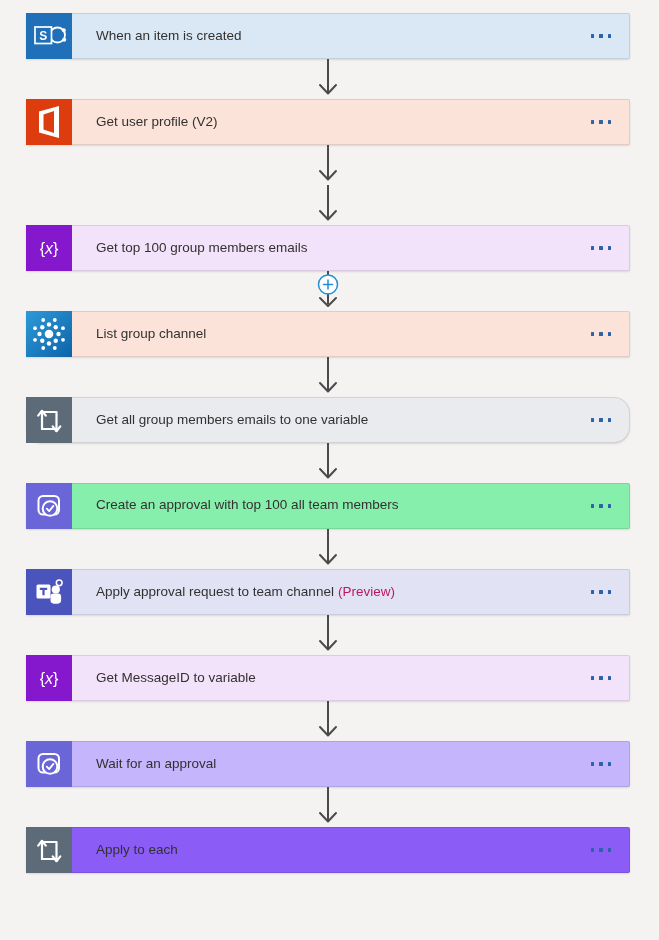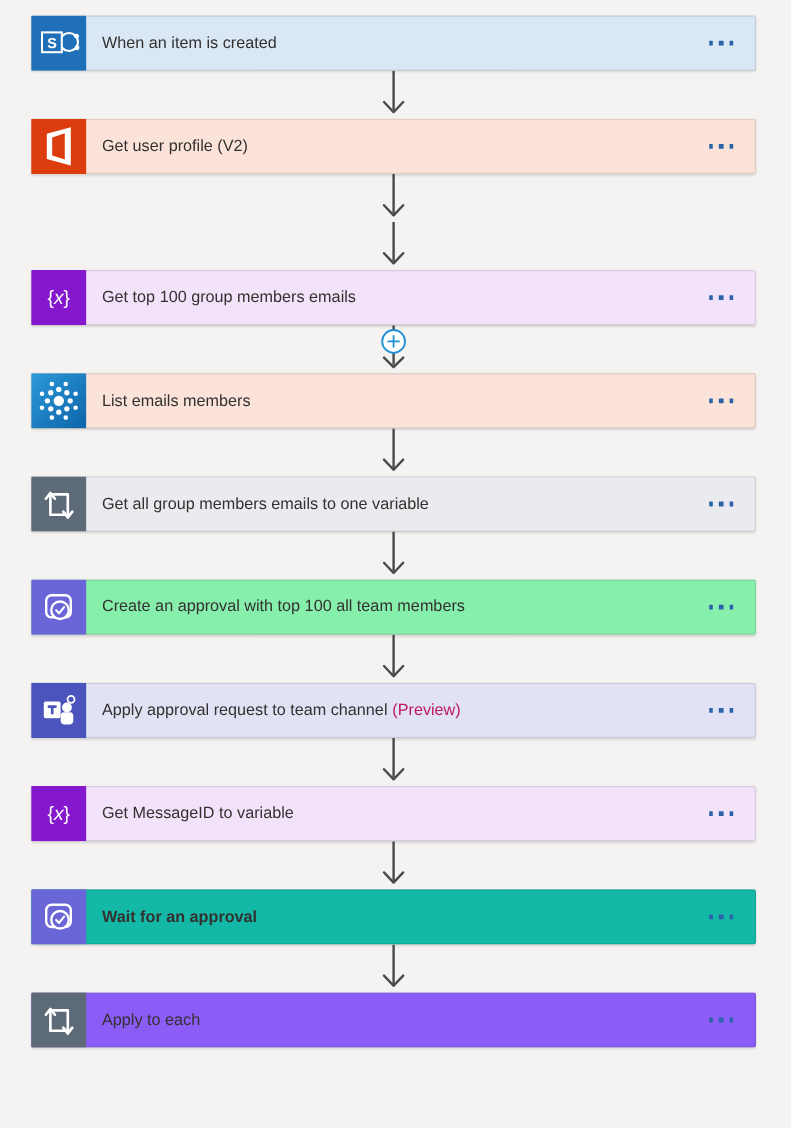--- a/index.html
+++ b/index.html
@@ -19,21 +19,21 @@
     border-radius:2px;
     box-shadow:0 1px 2px rgba(0,0,0,0.12);
     background:#eee;
   }
   .icon{width:46px;height:46px;flex:0 0 46px;margin:-1px 0 -1px -1px;display:block;}
   .icon svg{display:block;}
   .ic-bg{fill:var(--icon-color,#888);}
   .ic-fill{fill:var(--icon-color,#888);}
   .ic-stroke{stroke:var(--icon-color,#888);}
   .title-wrap{
-    flex:1;min-width:0;padding-left:13px;
+    flex:1;min-width:0;padding-left:24px;
     font-size:13.5px;color:#333130;line-height:46px;
     white-space:nowrap;overflow:hidden;text-overflow:ellipsis;
   }
   .suffix{color:#be185d;margin-left:4px;}
   .menu{
     display:flex;align-items:center;gap:5px;
     height:100%;padding:0 18px;cursor:pointer;flex:0 0 auto;
   }
   .menu i{display:block;width:3.5px;height:3.5px;border-radius:0.5px;background:var(--menu-color,#2b62a9);}
   .connector{height:40px;display:block;}
@@ -154,35 +154,35 @@
                 <circle cx="28.8" cy="37" r="1.9"></circle>
               <circle cx="17.2" cy="37" r="1.9"></circle>
                 <circle cx="9" cy="28.8" r="1.9"></circle>
               <circle cx="9" cy="17.2" r="1.9"></circle>
                 <circle cx="17.2" cy="9" r="1.9"></circle>
               <circle cx="28.8" cy="9" r="1.9"></circle>
                 <circle cx="37" cy="17.2" r="1.9"></circle>
             </g>
           </svg>
         </span>
-        <div class="title-wrap"><span>List emails members</span></div>
+        <div class="title-wrap"><span>List group channel</span></div>
         <div class="menu">
             <i></i>
             <i></i>
             <i></i>
           </div>
       </div>
       <svg class="connector" width="40" height="40" viewBox="0 0 40 40">
         <path class="conn-line" d="M20,0 V33"></path>
           <path class="conn-head" d="M12,26 L20,34.5 L28,26"></path>
       </svg>
     </div>
 
     <div class="step" style="--icon-color: #5d6b79;">
-      <div class="card" style="background: rgb(233, 235, 238);">
+      <div class="card" style="background: rgb(233, 235, 238); border-radius: 16px;">
         <span class="icon">
           <svg width="46" height="46" viewBox="0 0 46 46">
             <rect class="ic-bg" width="46" height="46"></rect>
             <g stroke="#fff" stroke-width="2.2" fill="none" stroke-linecap="round" stroke-linejoin="round">
               <path d="M16,32 V15.5"></path>
               <path d="M12.2,18.6 L16,13.8 L19.8,18.6"></path>
               <path d="M16,15 H30.5 V34"></path>
               <path d="M26.7,29.4 L30.5,34.2 L34.3,29.4"></path>
               <path d="M30.5,32 H16"></path>
             </g>
@@ -266,21 +266,21 @@
             <i></i>
           </div>
       </div>
       <svg class="connector" width="40" height="40" viewBox="0 0 40 40">
         <path class="conn-line" d="M20,0 V33"></path>
           <path class="conn-head" d="M12,26 L20,34.5 L28,26"></path>
       </svg>
     </div>
 
     <div class="step" style="--icon-color: #6a66d8;">
-      <div class="card" style="background: #14b8a6; font-weight: bold;">
+      <div class="card" style="background: #c4b5fd;">
         <span class="icon">
           <svg width="46" height="46" viewBox="0 0 46 46">
             <rect class="ic-bg" width="46" height="46"></rect>
             <rect x="12.5" y="13" width="20.5" height="18.5" rx="4.5" fill="none" stroke="#fff" stroke-width="2"></rect>
             <circle cx="24" cy="25.5" r="7.3" class="ic-fill" stroke="#fff" stroke-width="2"></circle>
             <path d="M20.8,25.6 L23.2,28.1 L27.4,22.9" fill="none" stroke="#fff" stroke-width="1.8" stroke-linecap="round" stroke-linejoin="round"></path>
           </svg>
         </span>
         <div class="title-wrap"><span>Wait for an approval</span></div>
         <div class="menu">

